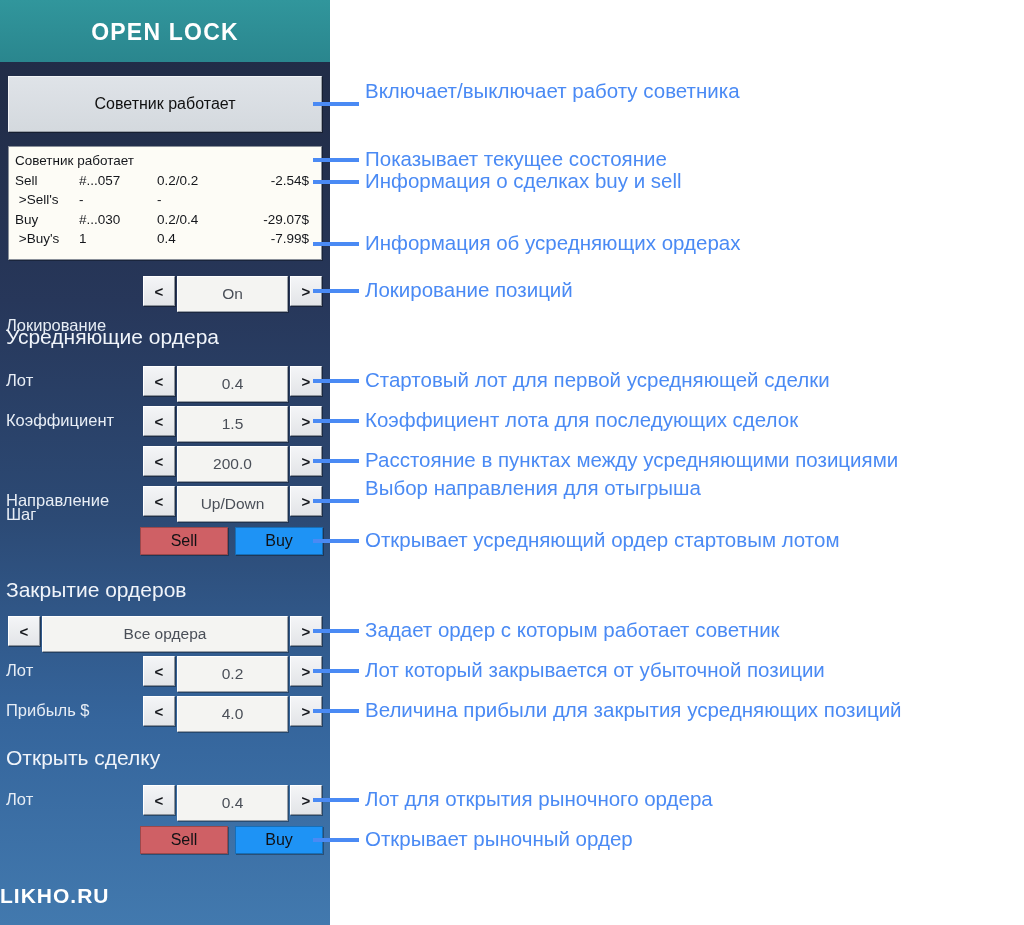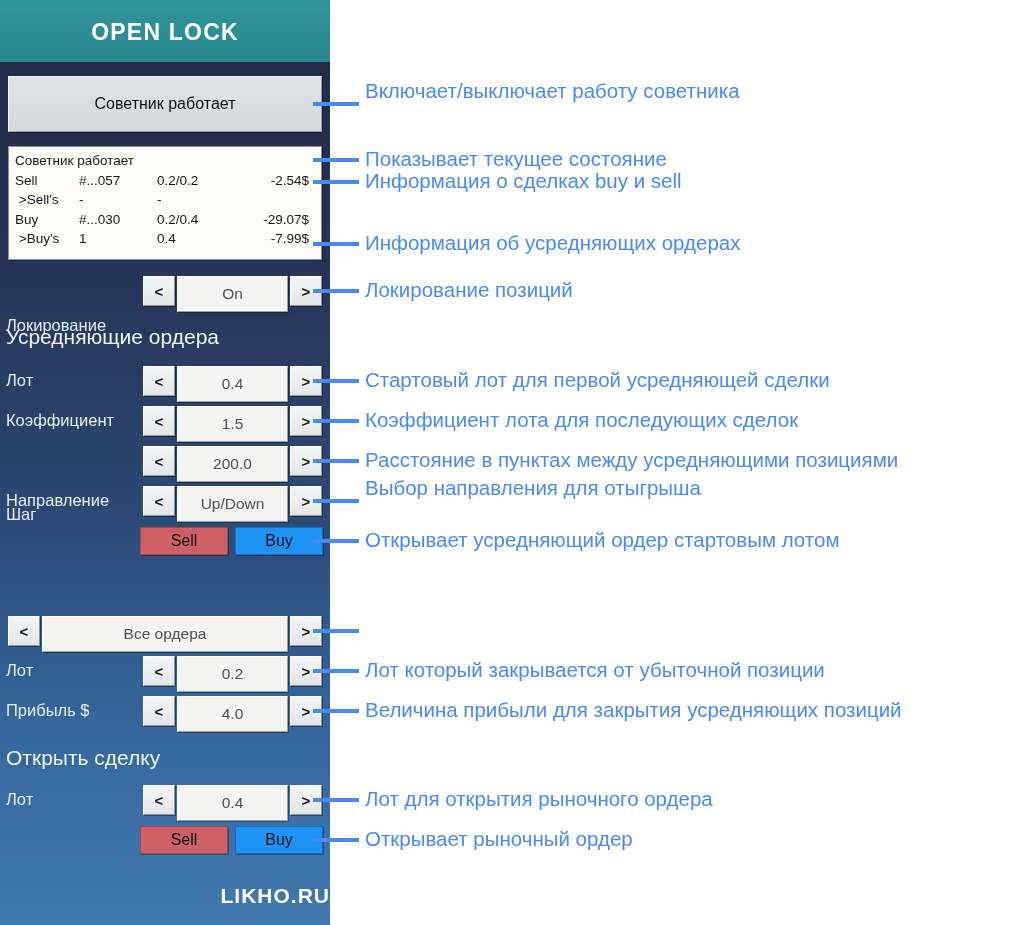--- a/index.html
+++ b/index.html
@@ -104,21 +104,21 @@
     display: flex; align-items: center; justify-content: center;
     font-size: 16px; color: #101114;
     border: 1px solid rgba(0,0,0,0.25);
     box-shadow: 1px 1px 0 rgba(0,0,0,0.3);
   }
   .tbtn.sell { background: #cf6065; width: 88px; }
   .tbtn.buy  { background: #1e93f5; width: 88px; }
 
   #footer {
     position: absolute; left: 0; top: 884px; width: 330px;
-    text-align: right;
+    text-align: left;
     color: #ffffff; font-size: 21px; font-weight: bold;
     letter-spacing: 1px;
   }
 
   
   .lead {
     position: absolute; height: 4px; background: #4a8af4;
   }
   .anno {
     position: absolute;
@@ -210,20 +210,21 @@
       <div class="arw">&gt;</div>
     </div>
 
     <div class="tbtn sell" style="left:140px; top:527px;">
       <span>Sell</span>
     </div>
     <div class="tbtn buy" style="left:235px; top:527px;">
       <span>Buy</span>
     </div>
 
+    <div class="shead" style="left:6px; top:578px;">Закрытие ордеров</div>
 
     <div class="spin" style="left:8px; top:616px; width:314px;">
       <div class="arw">&lt;</div>
       <div class="val">Все ордера</div>
       <div class="arw">&gt;</div>
     </div>
 
     <div class="plabel" style="left:6px; top:661px;">Лот</div>
     <div class="spin" style="left:143px; top:656px; width:179px;">
       <div class="arw">&lt;</div>
@@ -281,20 +282,21 @@
   <div class="lead" style="left:313px; top:459px; width:46px;"></div>
   <div class="anno" style="left:365px; top:448px;">Расстояние в пунктах между усредняющими позициями</div>
 
   <div class="lead" style="left:313px; top:499px; width:46px;"></div>
   <div class="anno" style="left:365px; top:476px;">Выбор направления для отыгрыша</div>
 
   <div class="lead" style="left:313px; top:539px; width:46px;"></div>
   <div class="anno" style="left:365px; top:528px;">Открывает усредняющий ордер стартовым лотом</div>
 
   <div class="lead" style="left:313px; top:629px; width:46px;"></div>
+  <div class="anno" style="left:365px; top:618px;">Задает ордер с которым работает советник</div>
 
   <div class="lead" style="left:313px; top:669px; width:46px;"></div>
   <div class="anno" style="left:365px; top:658px;">Лот который закрывается от убыточной позиции</div>
 
   <div class="lead" style="left:313px; top:709px; width:46px;"></div>
   <div class="anno" style="left:365px; top:698px;">Величина прибыли для закрытия усредняющих позиций</div>
 
   <div class="lead" style="left:313px; top:798px; width:46px;"></div>
   <div class="anno" style="left:365px; top:787px;">Лот для открытия рыночного ордера</div>
 

